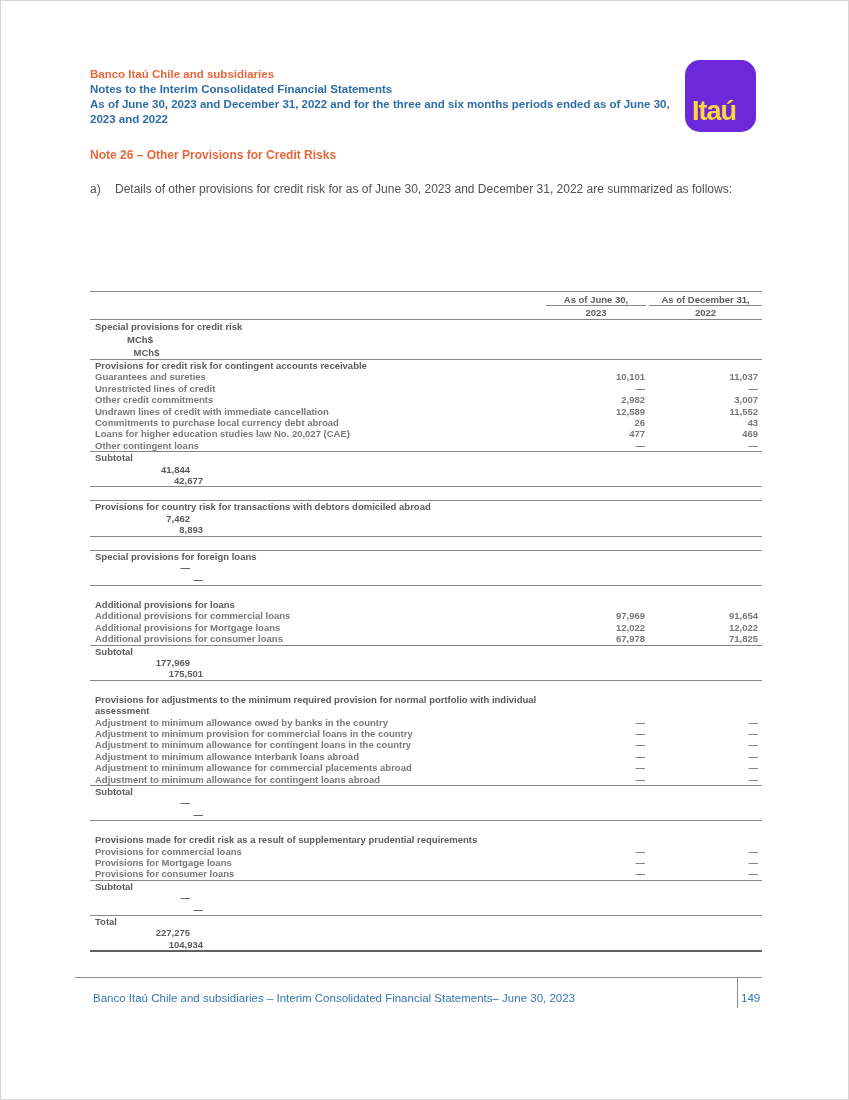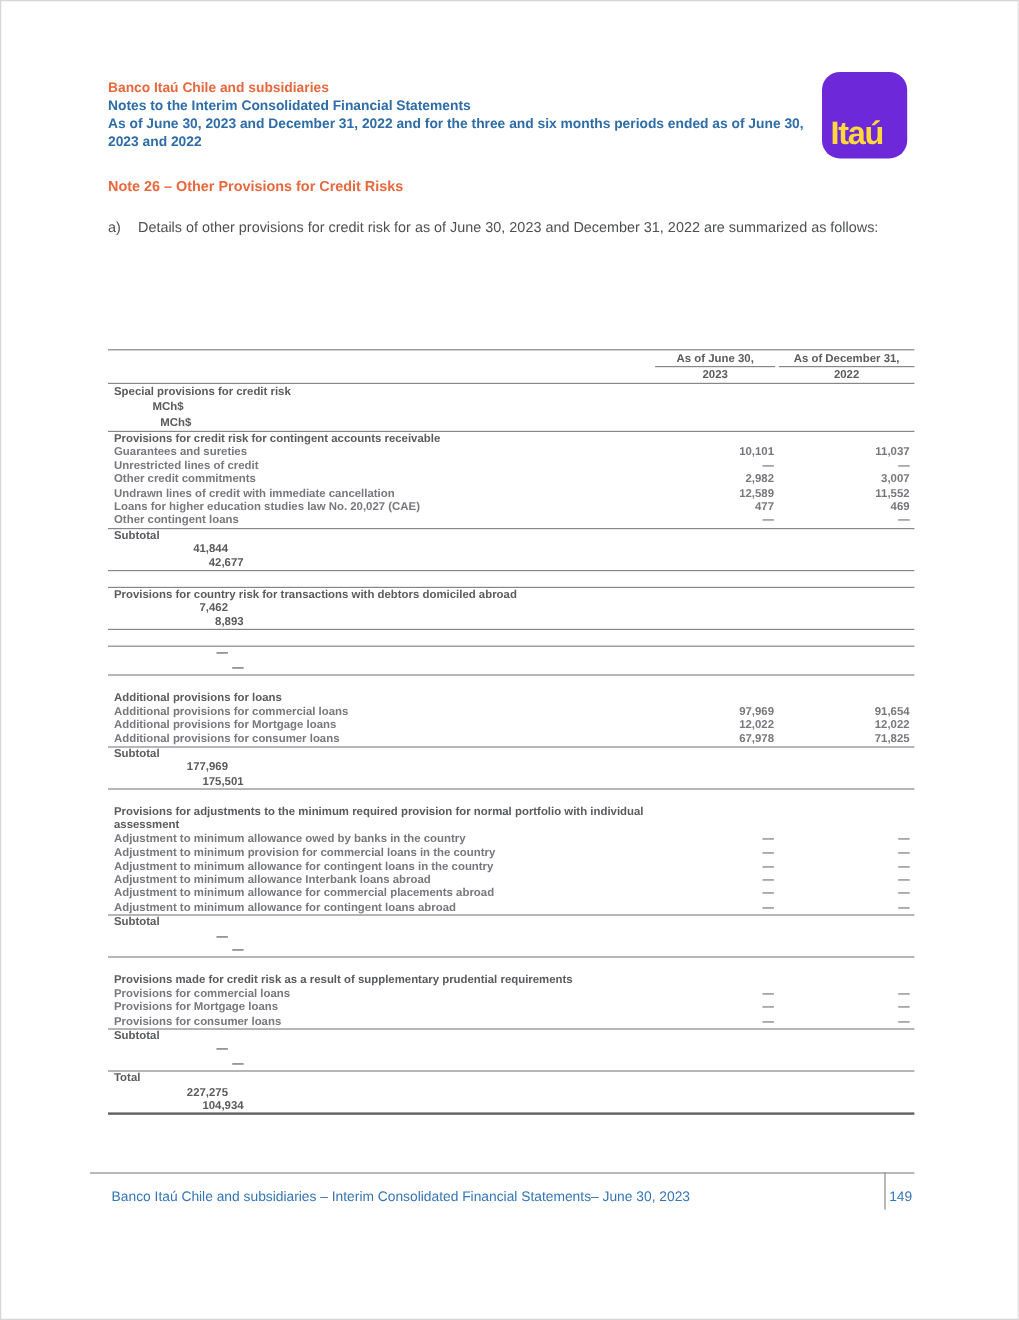--- a/index.html
+++ b/index.html
@@ -126,20 +126,25 @@
             <span class="lbl">Other credit commitments</span>
             <span class="v1">2,982</span>
             <span class="v2">3,007</span>
           </div>
           <div class="trow">
             <span class="lbl">Undrawn lines of credit with immediate cancellation</span>
             <span class="v1">12,589</span>
             <span class="v2">11,552</span>
           </div>
           <div class="trow">
+            <span class="lbl">Commitments to purchase local currency debt abroad</span>
+            <span class="v1">26</span>
+            <span class="v2">43</span>
+          </div>
+          <div class="trow">
             <span class="lbl">Loans for higher education studies law No. 20,027 (CAE)</span>
             <span class="v1">477</span>
             <span class="v2">469</span>
           </div>
           <div class="trow">
             <span class="lbl">Other contingent loans</span>
             <span class="v1">—</span>
             <span class="v2">—</span>
           </div>
           <div class="trow bold bt bb">
@@ -150,20 +155,21 @@
         </div>
         <div class="tsection">
           <div class="trow bold bt bb">
             <span class="lbl">Provisions for country risk for transactions with debtors domiciled abroad</span>
             <span class="v1">7,462</span>
             <span class="v2">8,893</span>
           </div>
         </div>
         <div class="tsection">
           <div class="trow bold bt bb">
+            <span class="lbl">Special provisions for foreign loans</span>
             <span class="v1">—</span>
             <span class="v2">—</span>
           </div>
         </div>
         <div class="tsection">
           <div class="trow bold">
             <span class="lbl">Additional provisions for loans</span>
             <span class="v1"></span>
             <span class="v2"></span>
           </div>

